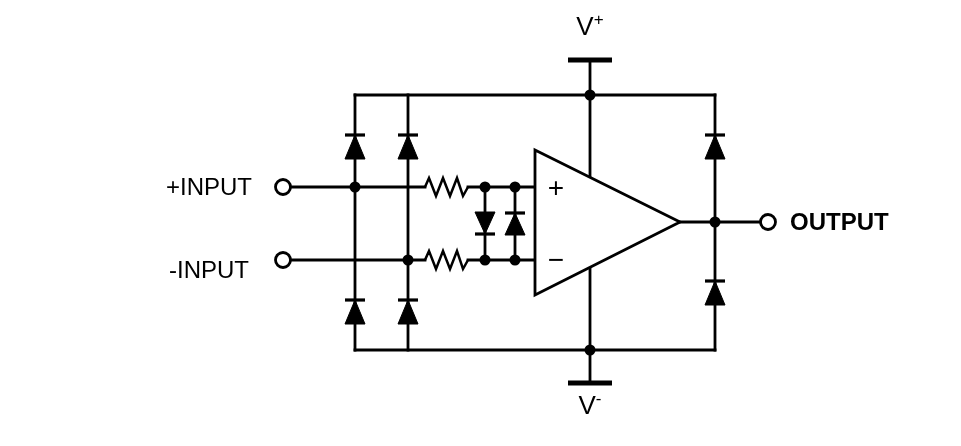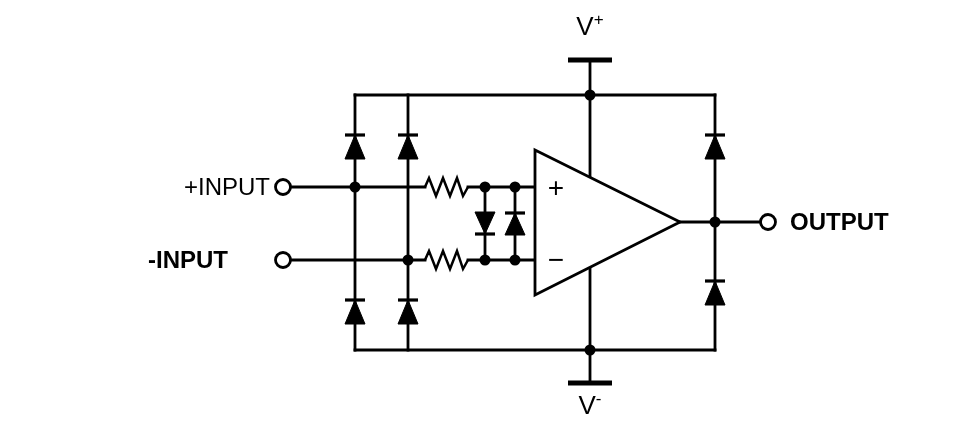--- a/index.html
+++ b/index.html
@@ -66,22 +66,22 @@
     font-size: 28px;
     fill: #000000;
   }
   .label {
     position: absolute;
     color: #000000;
     font-size: 24px;
     line-height: 26px;
     white-space: nowrap;
   }
-  .label-input-plus  { left: 148px; top: 174px; width: 122px; text-align: right; }
-  .label-input-minus { left: 148px; top: 247px; width: 122px; text-align: left; font-weight: bold; }
+  .label-input-plus  { left: 148px; top: 174px; width: 122px; text-align: center; }
+  .label-input-minus { left: 148px; top: 257px; width: 122px; text-align: center; }
   .label-output      { left: 790px; top: 209px; font-weight: bold; }
   .label-vplus       { left: 558px; top: 13px;  width: 64px; text-align: center; font-size: 26px; }
   .label-vminus      { left: 558px; top: 392px; width: 64px; text-align: center; font-size: 26px; }
   .label sup {
     font-size: 17px;
     vertical-align: super;
     line-height: 0;
   }
 </style>
 </head>

